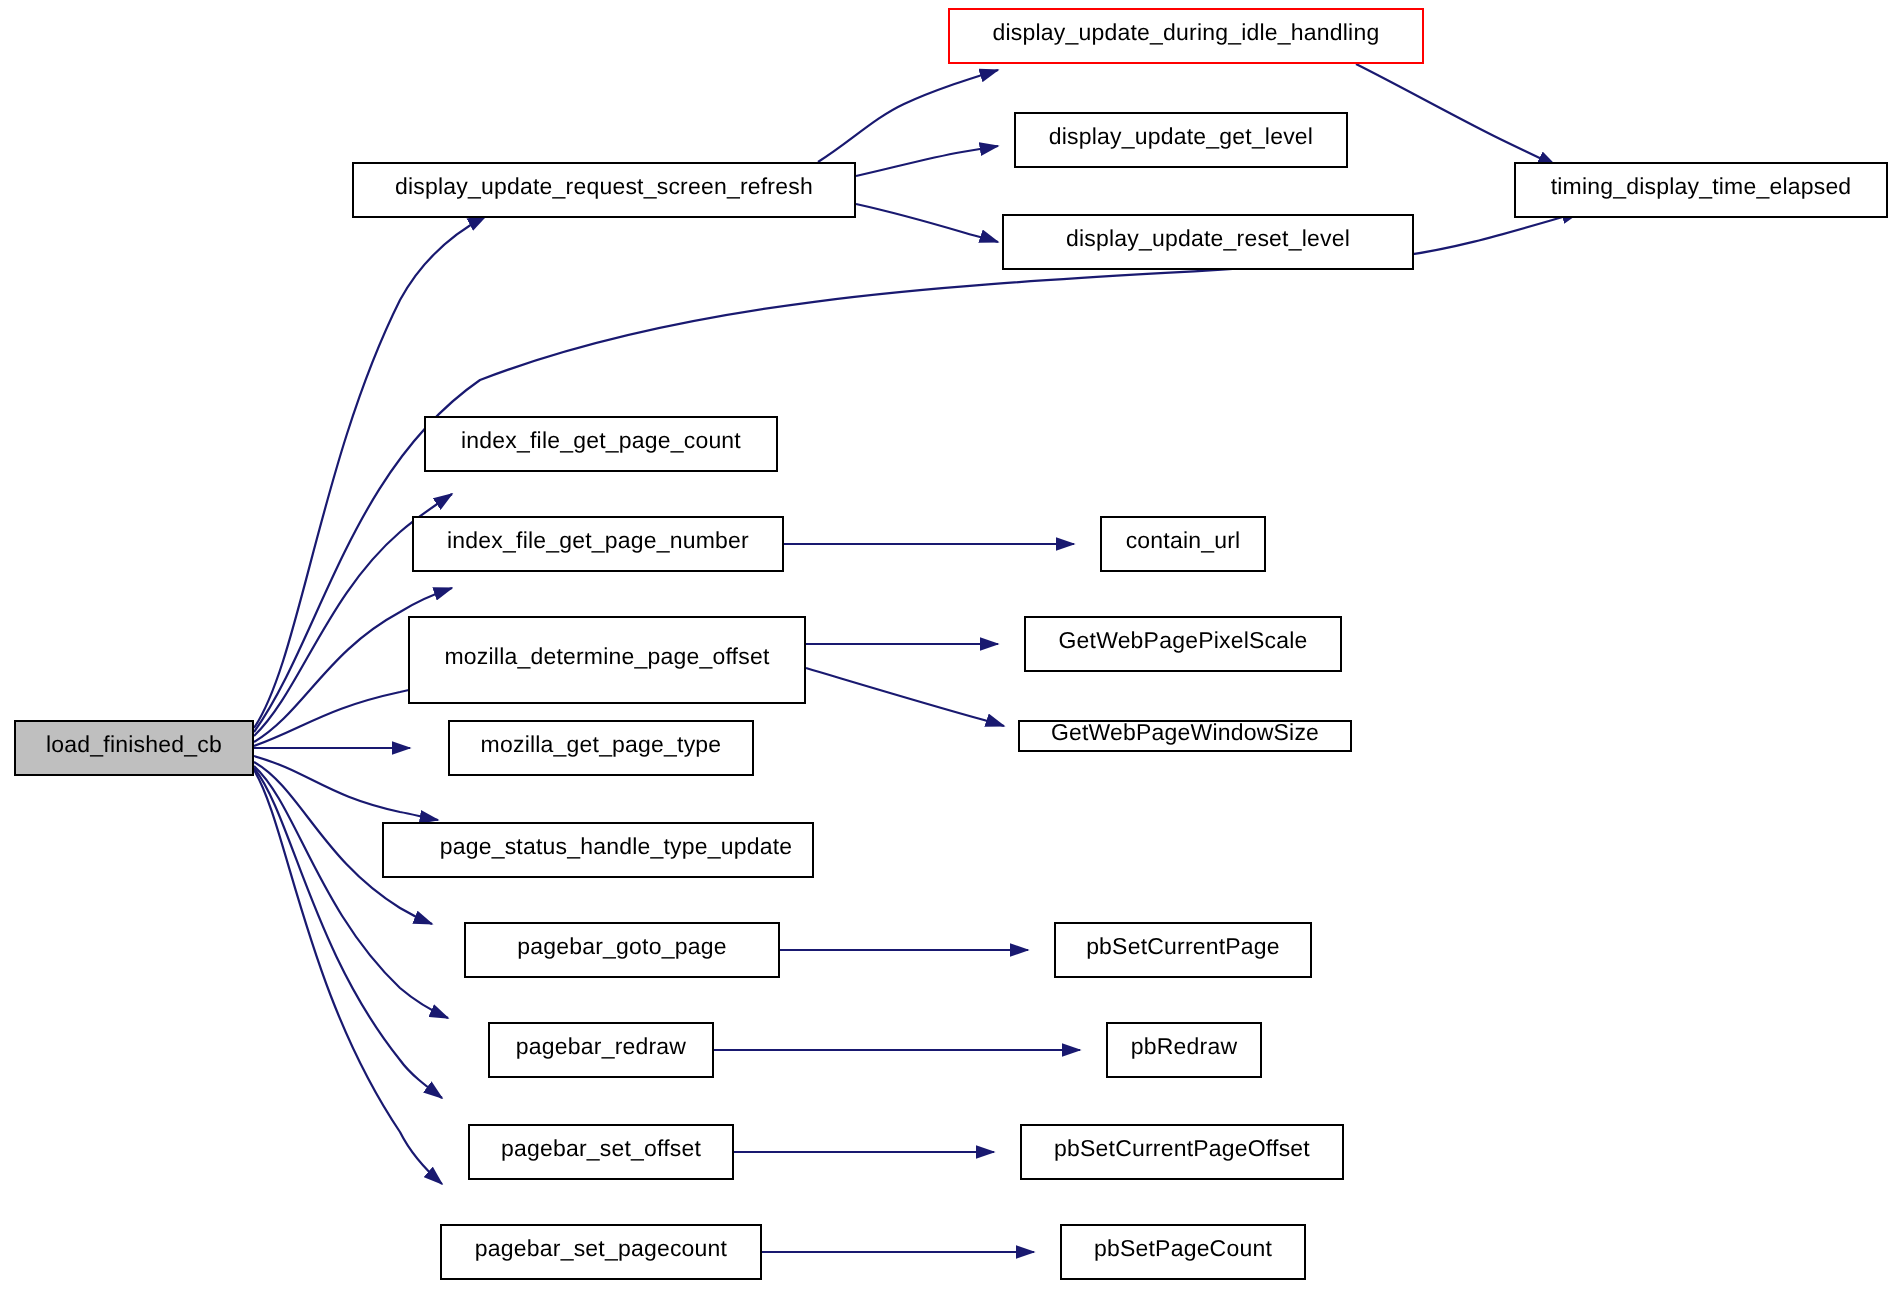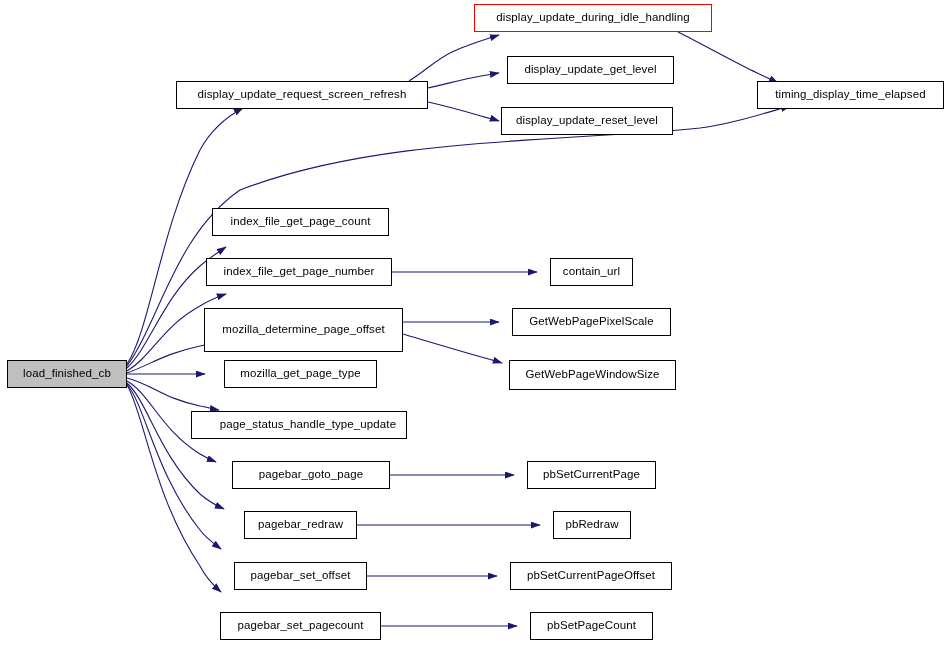--- a/index.html
+++ b/index.html
@@ -97,21 +97,21 @@
       </div>
       <div class="node" style="left: 176px; top: 81px; width: 252px; height: 28px;">
         <span class="node-label">display_update_request_screen_refresh</span>
       </div>
       <div class="node highlight" style="left: 474px; top: 4px; width: 238px; height: 28px;">
         <span class="node-label">display_update_during_idle_handling</span>
       </div>
       <div class="node" style="left: 507px; top: 56px; width: 167px; height: 28px; align-items: center;">
         <span class="node-label">display_update_get_level</span>
       </div>
-      <div class="node" style="left: 501px; top: 107px; width: 172px; height: 28px;">
+      <div class="node" style="left: 501px; top: 107px; width: 206px; height: 28px;">
         <span class="node-label">display_update_reset_level</span>
       </div>
       <div class="node" style="left: 757px; top: 81px; width: 187px; height: 28px;">
         <span class="node-label">timing_display_time_elapsed</span>
       </div>
       <div class="node" style="left: 212px; top: 208px; width: 177px; height: 28px;">
         <span class="node-label">index_file_get_page_count</span>
       </div>
       <div class="node" style="left: 206px; top: 258px; width: 186px; height: 28px; text-align: center;">
         <span class="node-label">index_file_get_page_number</span>
@@ -121,21 +121,21 @@
       </div>
       <div class="node" style="left: 204px; top: 308px; width: 199px; height: 44px;">
         <span class="node-label">mozilla_determine_page_offset</span>
       </div>
       <div class="node" style="left: 512px; top: 308px; width: 159px; height: 28px;">
         <span class="node-label">GetWebPagePixelScale</span>
       </div>
       <div class="node" style="left: 224px; top: 360px; width: 153px; height: 28px;">
         <span class="node-label">mozilla_get_page_type</span>
       </div>
-      <div class="node" style="left: 509px; top: 360px; width: 167px; height: 30px; text-align: right;">
+      <div class="node" style="left: 509px; top: 360px; width: 167px; height: 16px; text-align: right;">
         <span class="node-label">GetWebPageWindowSize</span>
       </div>
       <div class="node" style="left: 191px; top: 411px; width: 216px; height: 28px; padding-left: 18px;">
         <span class="node-label">page_status_handle_type_update</span>
       </div>
       <div class="node" style="left: 232px; top: 461px; width: 158px; height: 28px;">
         <span class="node-label">pagebar_goto_page</span>
       </div>
       <div class="node" style="left: 527px; top: 461px; width: 129px; height: 28px;">
         <span class="node-label">pbSetCurrentPage</span>

